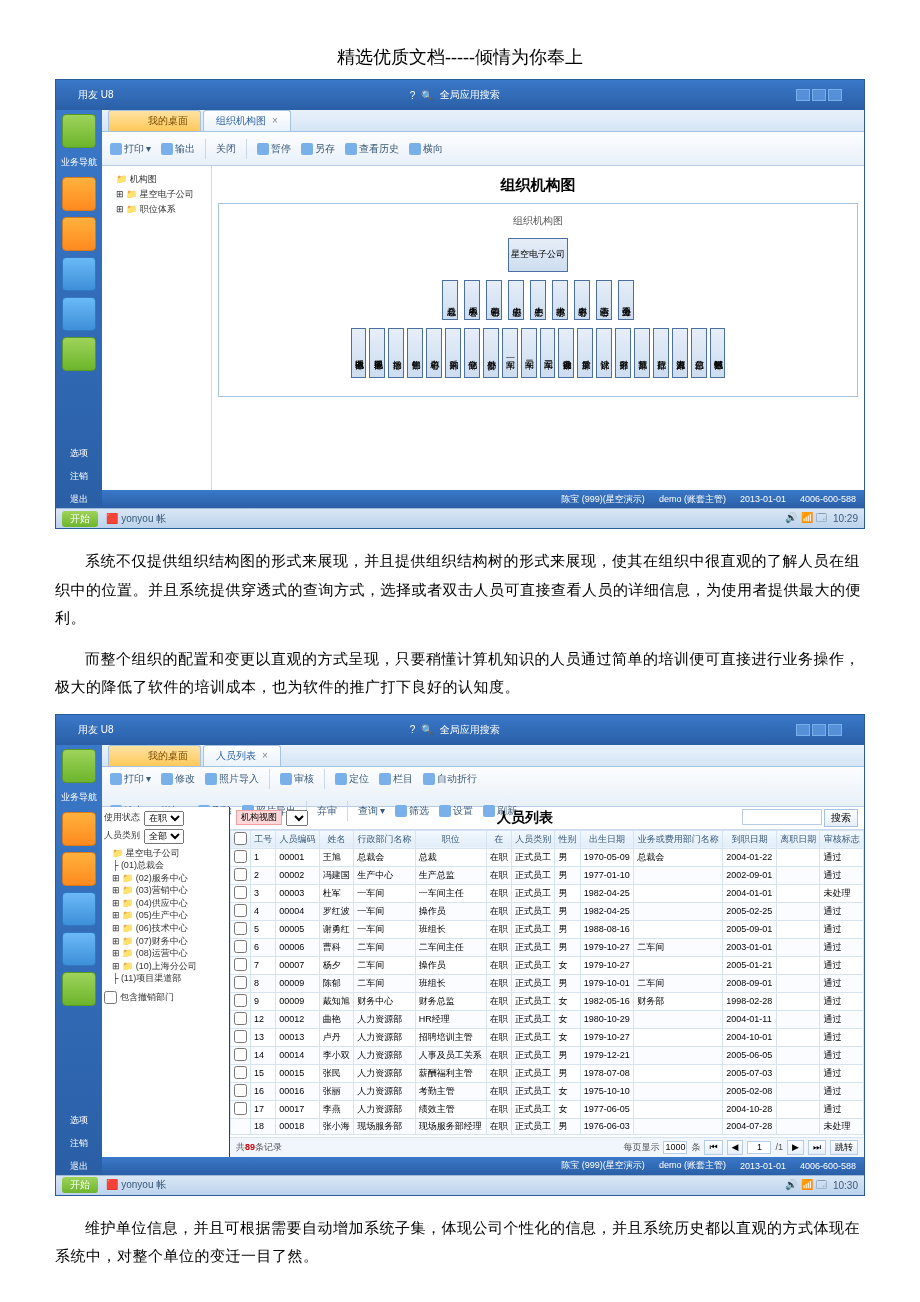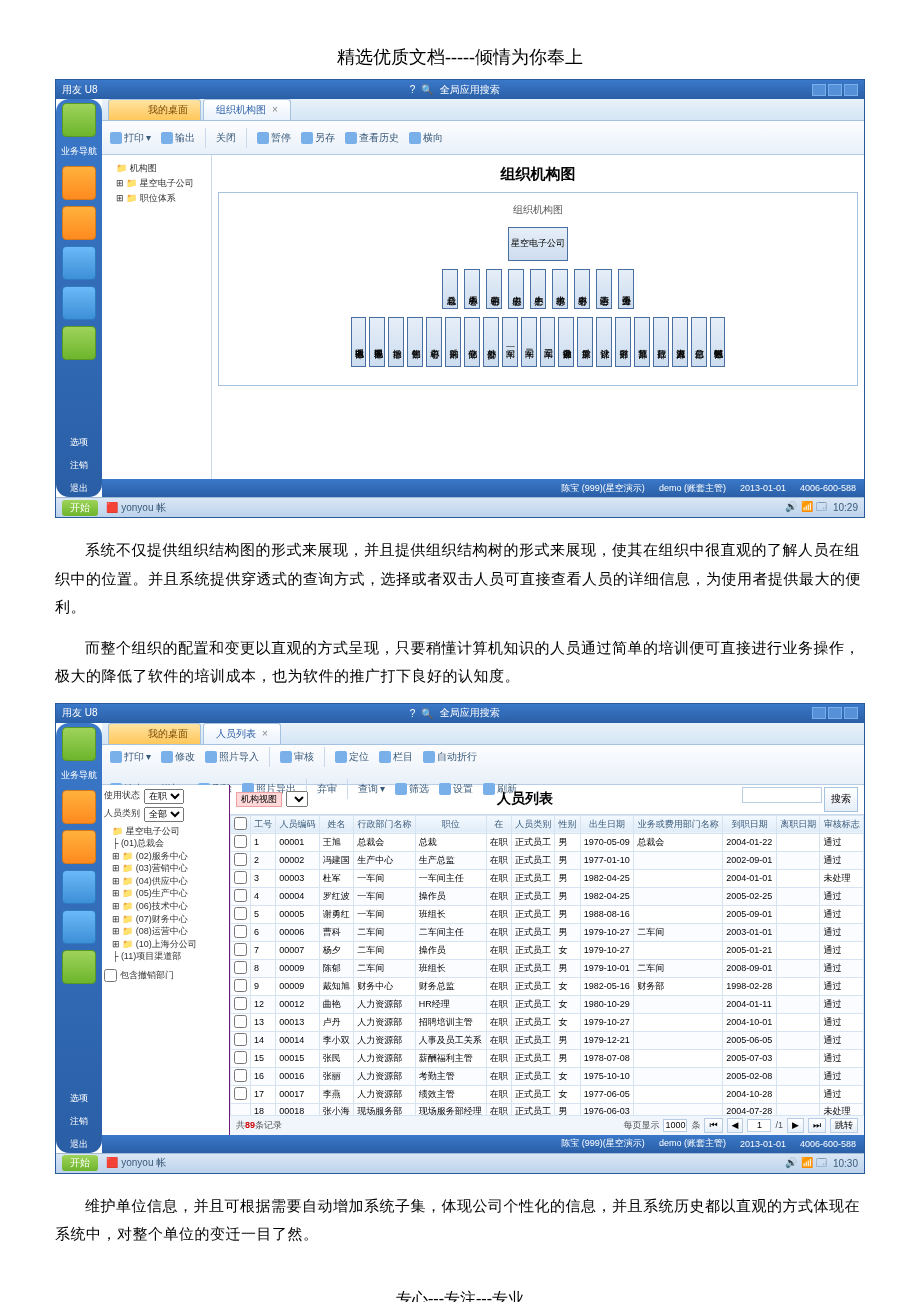--- a/index.html
+++ b/index.html
@@ -3,25 +3,25 @@
 <meta charset="utf-8">
 <style>
   * { box-sizing: border-box; margin: 0; padding: 0; }
   body { font-family: "SimSun", "宋体", serif; background: #fff; width: 920px; margin: 0 auto; padding: 45px 55px; font-size: 14px; }
   .doc-header { text-align: center; font-size: 18px; margin-bottom: 10px; font-family: "SimSun", serif; }
   .doc-footer { text-align: center; font-size: 16px; margin-top: 40px; font-family: "SimSun", serif; }
   .paragraph { font-size: 15px; line-height: 1.9; text-indent: 2em; margin: 12px 0; letter-spacing: 0.5px; }
 
   
   .app-window { border: 1px solid #2a5a9a; margin: 10px 0 18px 0; font-family: "Microsoft YaHei", Arial, sans-serif; font-size: 10px; background: #fff; position: relative; }
-  .app-titlebar { background: linear-gradient(#3a78c9,#2a5fa6); color: #fff; height: 19px; display: flex; align-items: center; padding: 0 6px; font-size: 10px; justify-content: space-between; }
+  .app-titlebar { background: linear-gradient(#3a78c9,#2a5fa6); color: #fff; height: 30px; display: flex; align-items: center; padding: 0 22px; font-size: 10px; justify-content: space-between; }
   .wbtns { display:flex; gap:2px;}
   .wbtn { width:14px; height:12px; background:#5590d8; border:1px solid #7ab0ea; display:inline-block;}
   .app-body { display: flex; height: var(--h,380px); }
-  .app-leftrail { width: 46px; background: linear-gradient(#3a78c9,#2a5fa6); display:flex; flex-direction:column; align-items:center; padding-top:4px; gap:6px;border-radius:13px;}
+  .app-leftrail { width: 46px; background: linear-gradient(#3a78c9,#2a5fa6); display:flex; flex-direction:column; align-items:center; padding-top:4px; gap:6px;}
   .rail-btn { width:34px; height:34px; background:linear-gradient(#ffb13d,#ff8a1f); border-radius:4px; border:1px solid #d87a1a;}
   .rail-btn.green{ background:linear-gradient(#9ed35a,#6db52c); border-color:#5a9a24;}
   .rail-btn.blue{ background:linear-gradient(#6bb9f7,#3d8fd8); border-color:#2f7ac0;}
   .rail-spacer{ flex:1;}
   .rail-link{ color:#fff; font-size:9px; padding:2px 0;}
   .app-tabs { height:22px; background:linear-gradient(#e9f2fb,#d5e5f5); border-bottom:1px solid #a5c2e0; display:flex; align-items:flex-end; padding-left:6px; gap:2px;}
   .tab { padding:3px 12px; background:linear-gradient(#fff,#eaf2fb); border:1px solid #a5c2e0; border-bottom:none; border-radius:3px 3px 0 0; font-size:10px; color:#2a5fa6;}
   .tab.orange{ background:linear-gradient(#ffe3a3,#ffc85a); color:#7a4a00;padding-left:39px;}
   .tab .x{ margin-left:6px; color:#888;}
   .app-right-head{ display:flex; align-items:center; gap:6px; color:#fff; font-size:10px;}
@@ -50,21 +50,21 @@
   
   .left-tree2{ width:128px; border-right:1px solid #701a75; background:#fff; padding:4px 2px; font-size:9px; color:#333;}
   .left-tree2 .hdrrow{ display:flex; gap:4px; margin-bottom:3px;}
   .left-tree2 select{ font-size:9px; height:15px;}
   .left-tree2 .titem{ padding:0 0 0 8px; line-height:1.4;}
   .main-area{ flex:1; display:flex; flex-direction:column; min-width:0;}
   .list-title-row{ display:flex; align-items:center; padding:2px 6px;}
   .list-title{ flex:1; text-align:center; font-weight:bold; font-size:14px;}
   .search-box{ display:flex; gap:2px;}
   .search-box input{ width:80px; height:16px; font-size:10px; border:1px solid #b8cde3;}
-  .search-box button{ font-size:10px; height:25px; padding:0 6px; background:linear-gradient(#fff,#e6eef8); border:1px solid #a5c2e0; cursor:pointer;}
+  .search-box button{ font-size:10px; height:18px; padding:0 6px; background:linear-gradient(#fff,#e6eef8); border:1px solid #a5c2e0; cursor:pointer;}
   .grid-wrap{ flex:1; overflow:auto; border-top:1px solid #c9d9eb;}
   table.grid{ border-collapse:collapse; width:100%; font-size:9px;}
   table.grid th, table.grid td{ border:1px solid #d6e3f1; padding:1px 3px; white-space:nowrap; height:15px;}
   table.grid th{ background:linear-gradient(#f3f9ff,#e0ecf8); font-weight:normal; color:#3a5a7a;}
   table.grid tr:nth-child(even) td{ background:#fafcff;}
   .sel-col{ width:18px; text-align:center;}
   .pager{ height:20px; display:flex; align-items:center; justify-content:space-between; padding:0 6px; font-size:9px; background:#f1f6fc; border-top:1px solid #d6e3f1; color:#555;}
   .pager .r{ display:flex; gap:4px; align-items:center;}
   .pager button{ font-size:9px; padding:0 4px; height:15px; background:linear-gradient(#fff,#e6eef8); border:1px solid #b8cde3;}
   .pager input{ width:24px; height:13px; font-size:9px; text-align:center; border:1px solid #b8cde3;}

